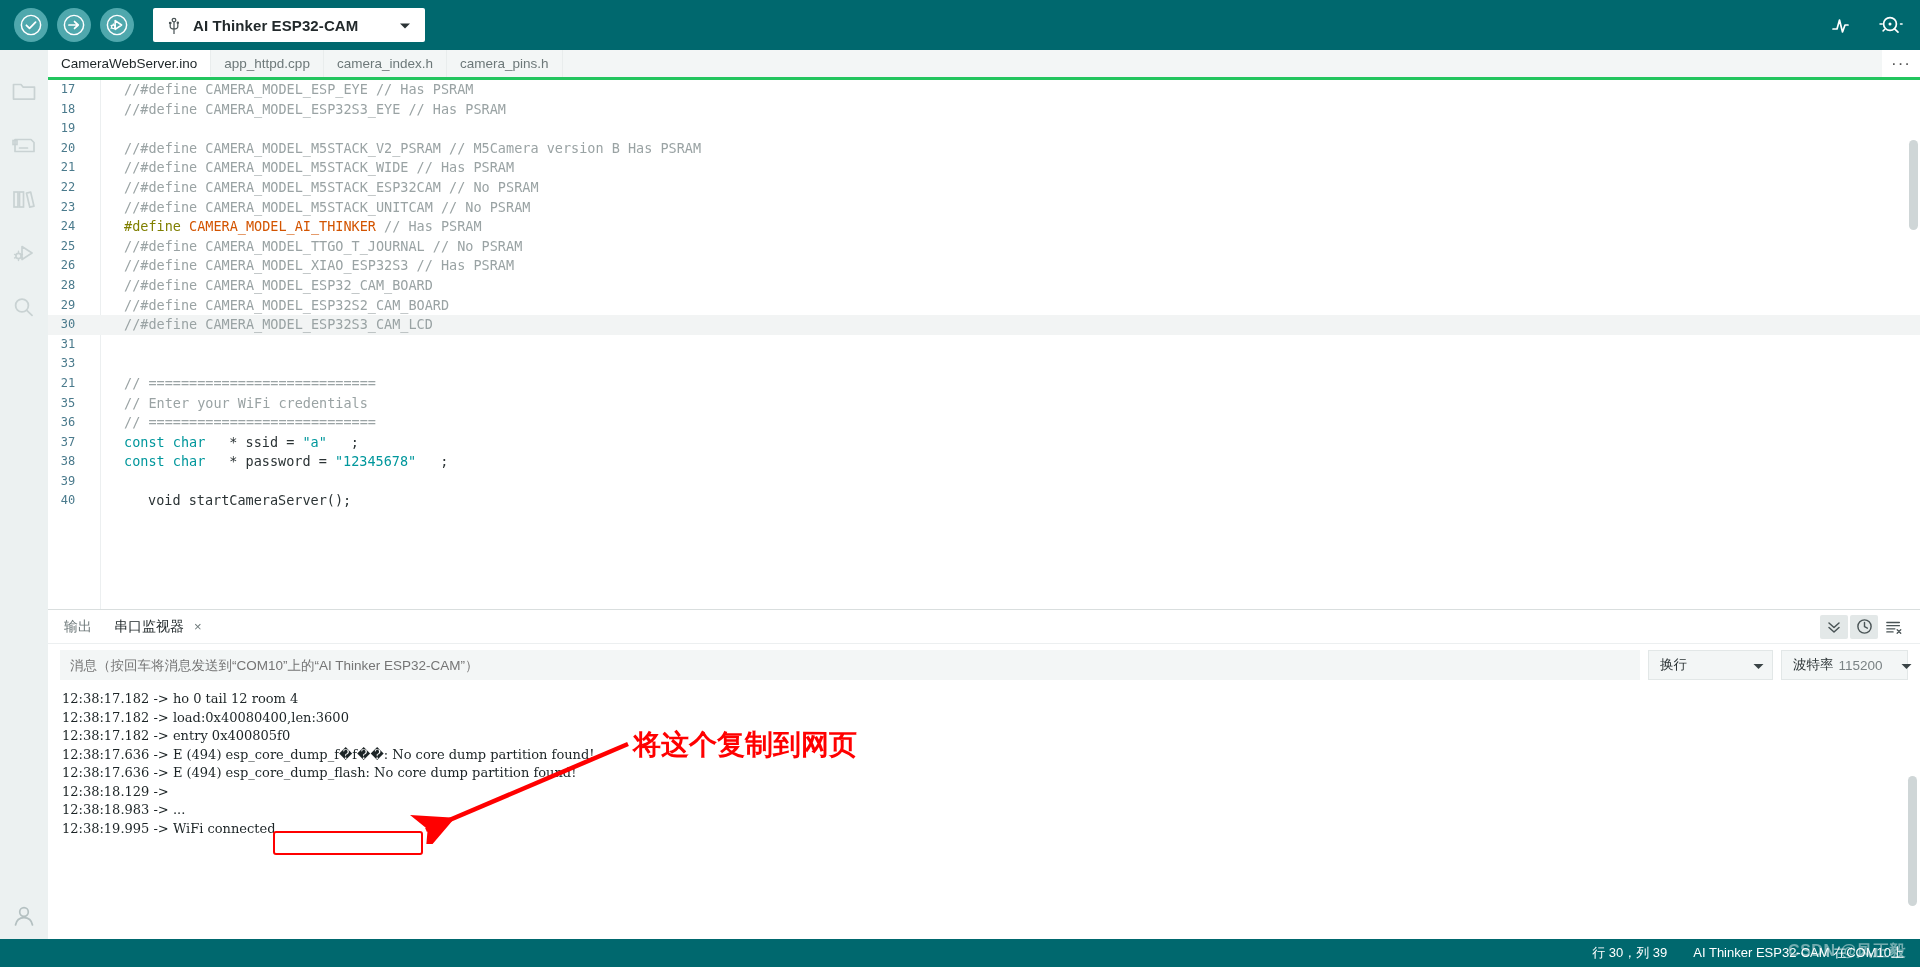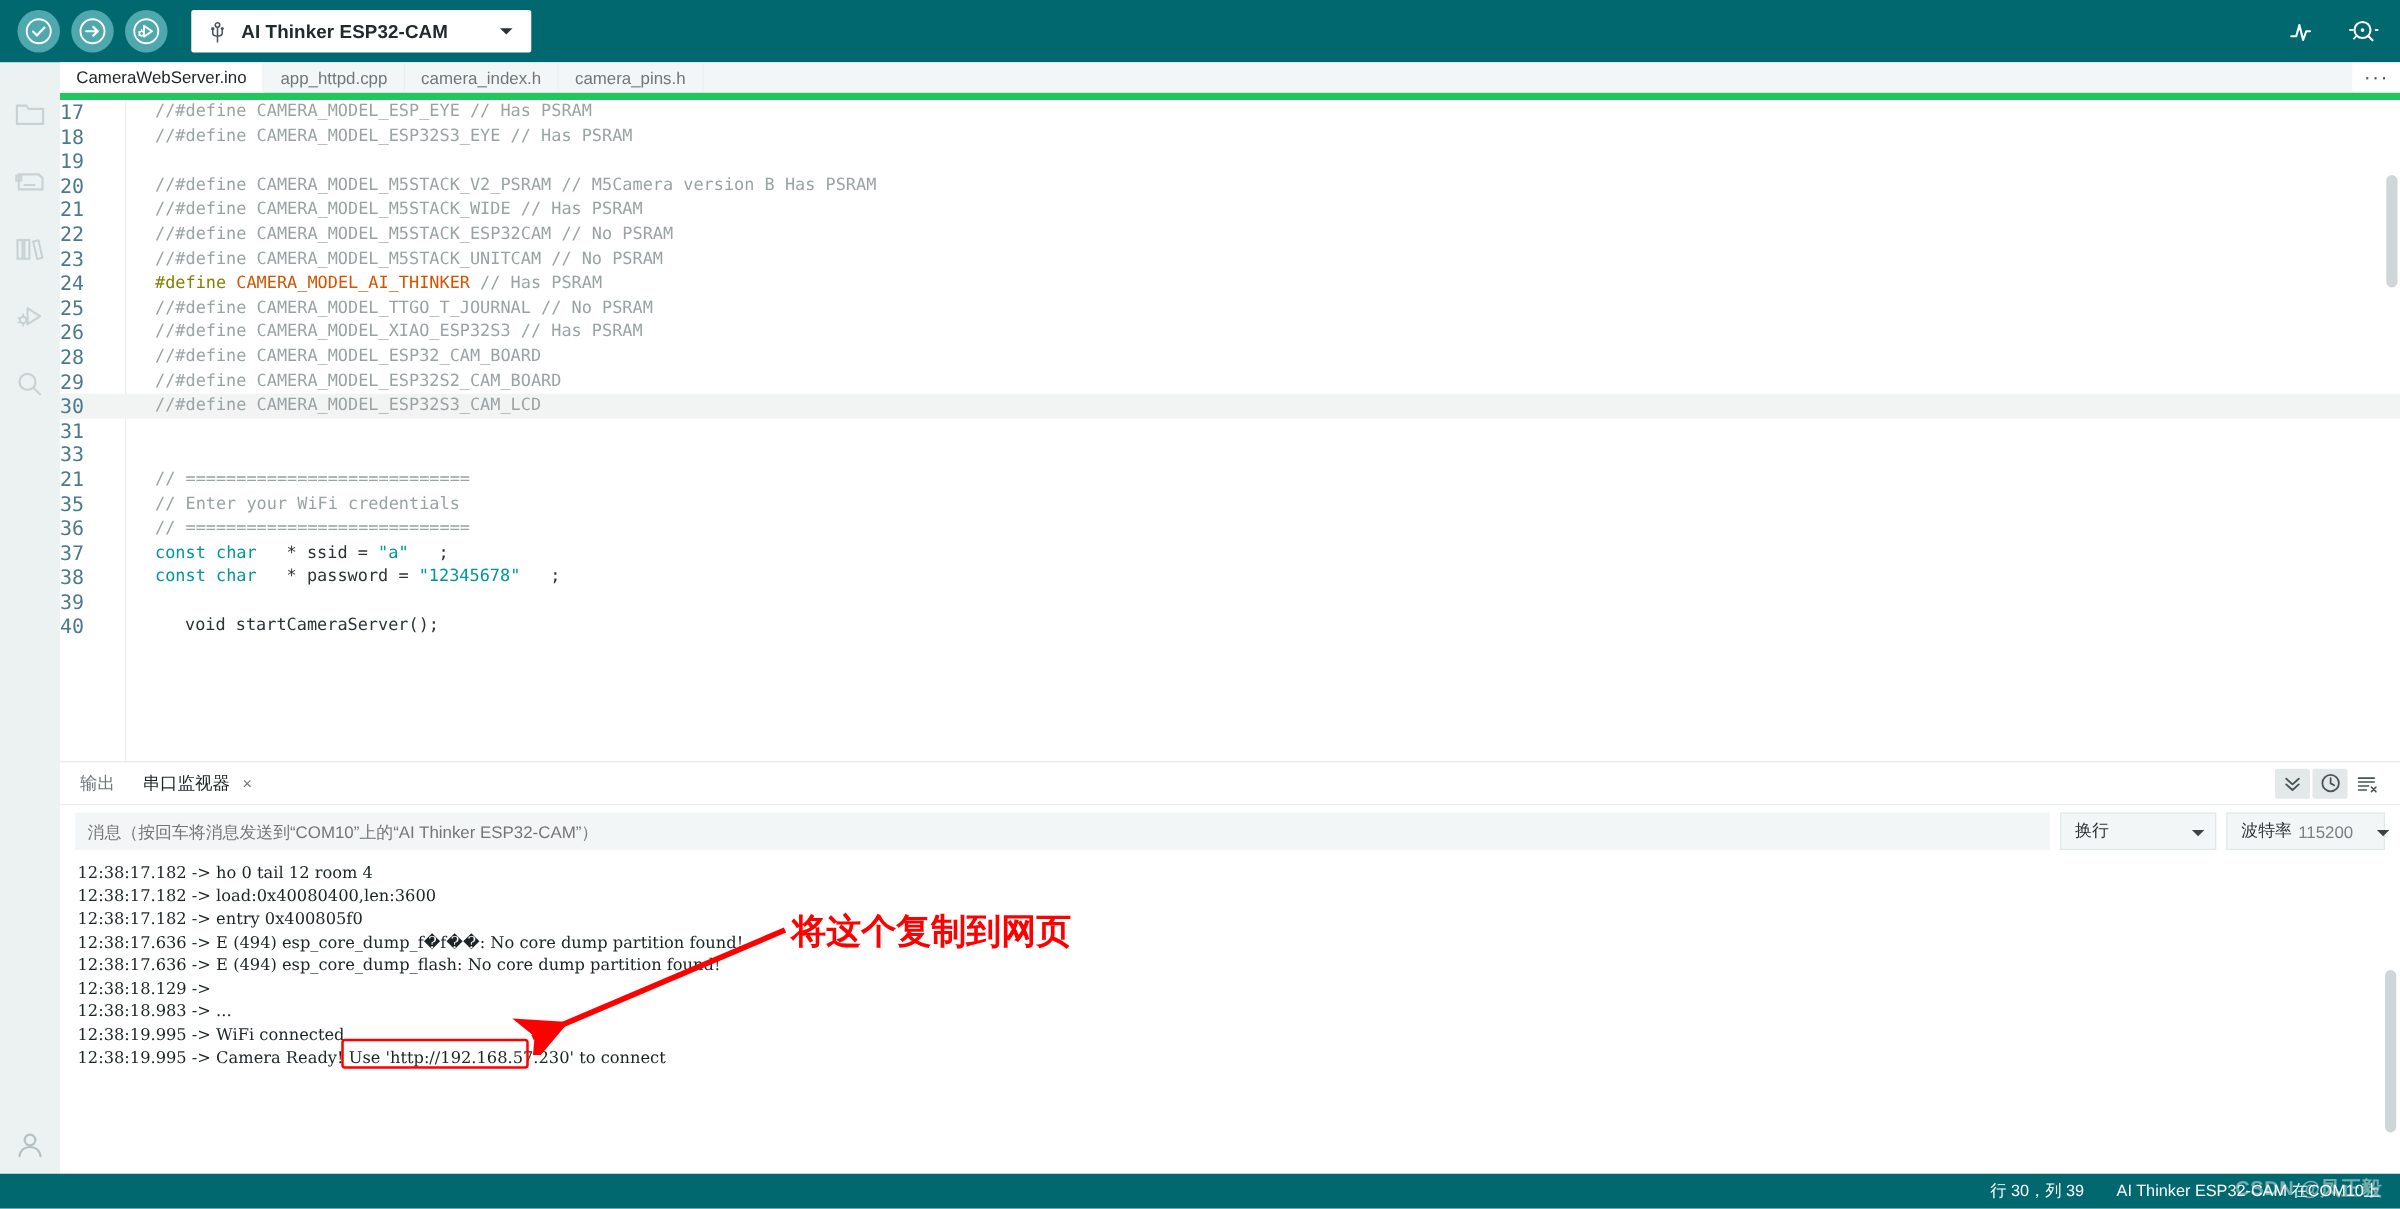--- a/index.html
+++ b/index.html
@@ -47,21 +47,21 @@
     width: 48px; height: 54px; display: flex; align-items: center; justify-content: center;
     cursor: pointer; opacity: .62;
   }
   .side-bottom { position: absolute; bottom: 10px; left: 0; width: 48px; display:flex; justify-content:center; }
 
   .main { flex: 1; display: flex; flex-direction: column; min-width: 0; position: relative; }
 
   
   .tabs {
     height: 30px; background: #ffffff; display: flex; align-items: stretch;
-    border-bottom: 6px solid #22c55e; flex: 0 0 30px; position: relative;
+    border-bottom: 3px solid #22c55e; flex: 0 0 30px; position: relative;
   }
   .tab {
     display: flex; align-items: center; padding: 0 13px; font-size: 13.5px;
     color: #6d7879; background: #F3F6F6; cursor: pointer; white-space: nowrap;
     border-right: 1px solid #e9eded;
   }
   .tab.active { background: #ffffff; color: #1c2426; border-bottom: 1px solid #fff; }
   .tabs-filler { flex: 1; background: #F3F6F6; }
   .tabs-more {
     width: 38px; display:flex; align-items:center; justify-content:center;
@@ -70,22 +70,22 @@
 
   
   .editor {
     flex: 1; background: #ffffff; position: relative; overflow: hidden;
     font-family: "DejaVu Sans Mono", monospace; font-size: 13.5px;
   }
   .code-scroll { position: absolute; inset: 0; overflow: hidden; }
   .code-line { display: flex; height: 19.6px; line-height: 19.6px; white-space: pre; }
   .code-line.hl { background: #f2f4f4; }
   .ln {
-    width: 52px; min-width: 52px; text-align: left; padding-right: 12px;
-    color: #4a7a8c; font-size: 16px; user-select: none;
+    width: 52px; min-width: 52px; text-align: center; padding-right: 12px;
+    color: #4a7a8c; font-size: 12px; user-select: none;
   }
   .lt { padding-left: 24px; color: #2b3335; }
   .cm { color: #9aa3a4; font-style: normal; }
   .kw { color: #7f7f00; }
   .kw2 { color: #00979c; }
   .str { color: #00979c; }
   .red { color: #d35400; }
   .vbar {
     position:absolute; left: 52px; top:0; bottom:0; width:1px; background:#eceff0;
   }
@@ -366,21 +366,20 @@
         <div class="console">
           <div id="console-root">
               <div class="cline">12:38:17.182 -&gt; ho 0 tail 12 room 4</div>
               <div class="cline">12:38:17.182 -&gt; load:0x40080400,len:3600</div>
               <div class="cline">12:38:17.182 -&gt; entry 0x400805f0</div>
               <div class="cline">12:38:17.636 -&gt; E (494) esp_core_dump_f�f��: No core dump partition found!</div>
               <div class="cline">12:38:17.636 -&gt; E (494) esp_core_dump_flash: No core dump partition found!</div>
               <div class="cline">12:38:18.129 -&gt; </div>
               <div class="cline">12:38:18.983 -&gt; ...</div>
               <div class="cline">12:38:19.995 -&gt; WiFi connected</div>
-              <div class="cline">12:38:19.995 -&gt; Camera Ready! Use 'http://192.168.57.230' to connect</div>
             </div>
           <div class="con-scroll"></div>
         </div>
       </div>
 
       <div class="ann-box" style="left:225px; top:781px; width:150px; height:24px;"></div>
       <svg class="ann-arrow" style="left:360px; top:684px; width:330px; height:110px;" viewBox="0 0 330 110">
         <defs>
           <marker id="ah" markerWidth="9" markerHeight="9" refX="7" refY="4.5" orient="auto">
             <path d="M9,0 L0,4.5 L9,9 L6.6,4.5 z" fill="#ff0000"></path>

